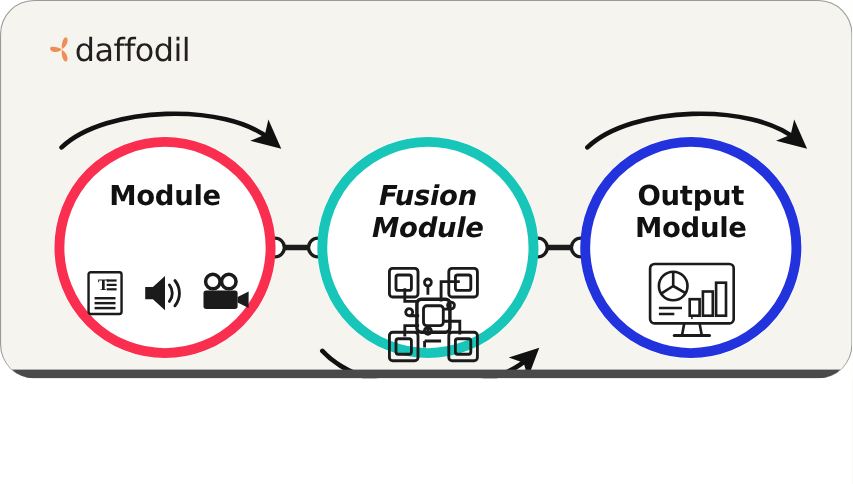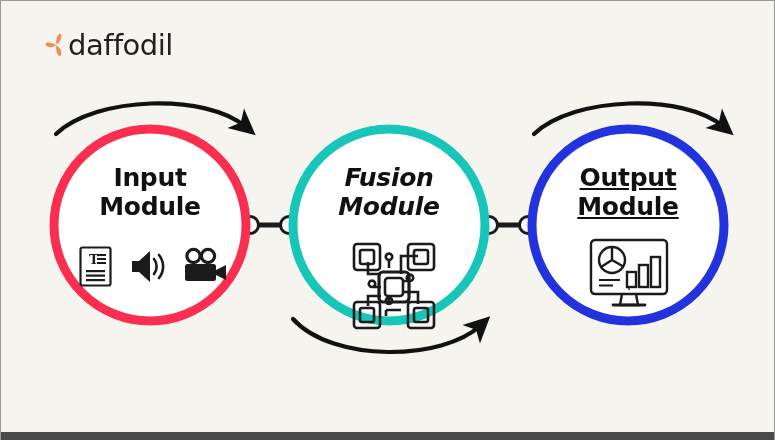--- a/index.html
+++ b/index.html
@@ -3,28 +3,29 @@
 <meta charset="utf-8">
 <style>
   html, body {
     margin: 0;
     padding: 0;
     background: #ffffff;
   }
   #canvas {
     position: relative;
     width: 775px;
-    height: 440px;
+    height: 344px;
     background: #f5f4ef;
     box-sizing: border-box;
     border-top: 1px solid #9a9a96;
     border-left: 1px solid #9a9a96;
     border-right: 1px solid #9a9a96;
     overflow: hidden;
     font-family: "DejaVu Sans", "Liberation Sans", sans-serif;
+    border-radius: 31px;
   }
   #bottom-bar {
     position: absolute;
     left: 0;
     bottom: 0;
     width: 775px;
     height: 8px;
     background: #4a4a4a;
   }
   
@@ -63,21 +64,21 @@
     font-size: 25px;
     font-weight: 700;
     color: #111111;
     line-height: 1.16;
     letter-spacing: -0.3px;
     pointer-events: none;
   }
   .module-label .l2 { display: block; }
   #label-input  { left: 44px;  top: 162px; }
   #label-fusion { left: 283px; top: 162px; font-style: italic; }
-  #label-output { left: 522px; top: 162px; text-decoration: underline; }
+  #label-output { left: 522px; top: 162px; }
 </style>
 </head>
 <body>
 
 <div id="canvas">
 
   <div id="logo">
     <svg id="logo-mark" viewBox="0 0 22 30">
       <path d="M11.2 14.9 C8.4 12.9 4.3 12.0 1.9 12.6 C0.3 13.0 0.1 14.4 1.1 15.6 C2.9 17.8 7.3 18.0 11.2 14.9 Z" fill="#ef8f54"></path>
       <path d="M11.4 14.6 C10.8 11.1 11.6 6.7 13.5 4.6 C14.8 3.2 16.2 3.8 16.4 5.6 C16.8 8.9 14.8 12.7 11.4 14.6 Z" fill="#ef8f54"></path>
@@ -199,21 +200,20 @@
         <rect x="61" y="18" width="9" height="30"></rect>
 
         <circle cx="39" cy="50" r="0.9" fill="#1b1b1b" stroke="none"></circle>
         <path d="M32,55 L30,66 L48,66 L46,55"></path>
         <path d="M23,66 L55,66" stroke-width="2.8" stroke-linecap="round"></path>
       </g>
     </g>
   </svg>
 
   <div id="label-input" class="module-label">
-    <span>Input</span>
     <span class="l2">Module</span>
   </div>
 
   <div id="label-fusion" class="module-label">
     <span>Fusion</span>
     <span class="l2">Module</span>
   </div>
 
   <div id="label-output" class="module-label">
     <span>Output</span>

